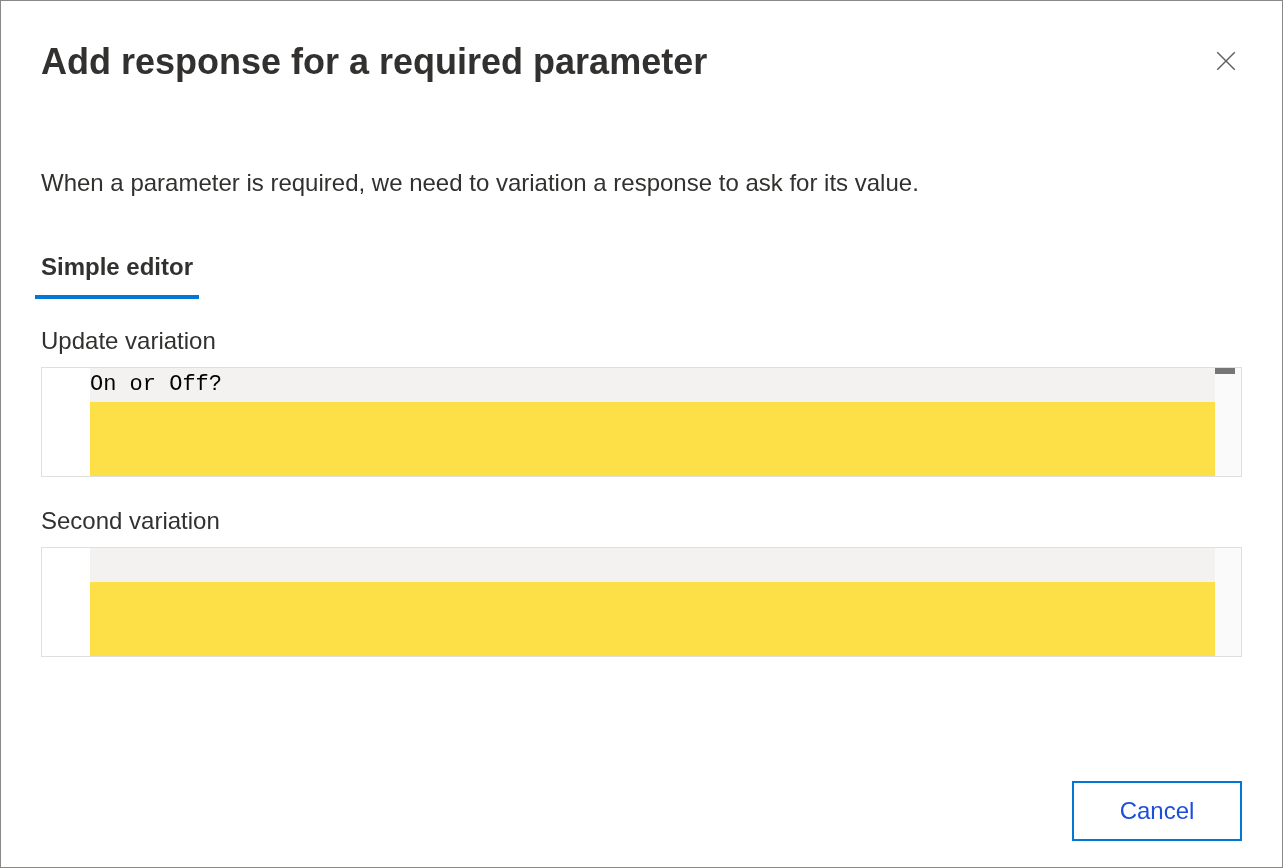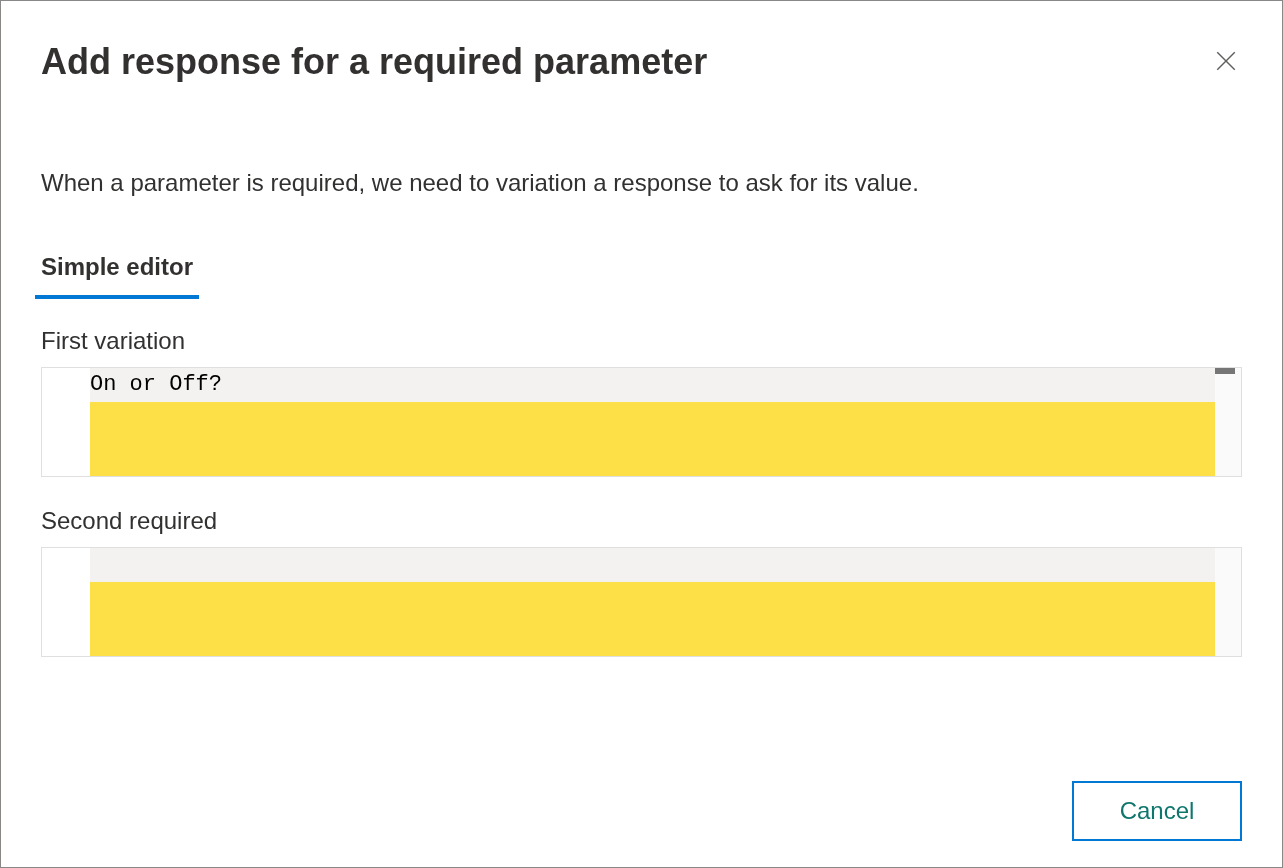--- a/index.html
+++ b/index.html
@@ -157,21 +157,21 @@
       font-size: 24px;
       padding: 14px 28px;
       min-width: 170px;
       border: none;
       cursor: pointer;
       font-family: inherit;
     }
     .btn-secondary {
       background: #fff;
       border: 2px solid #0078d4;
-      color: #0f766e;
+      color: #1d4ed8;
     }
     .btn-primary {
       background: #0078d4;
       color: #fff;
     }
   </style>
 </head>
 <body>
 
 <div class="dialog">
@@ -185,33 +185,33 @@
     </button>
   </div>
 
   <p class="description">When a parameter is required, we need to variation a response to ask for its value.</p>
 
   <div class="tabs">
     <button class="tab active">Simple editor</button>
   </div>
 
   <div class="field-group">
-    <label class="field-label">First variation</label>
+    <label class="field-label">Update variation</label>
     <div class="editor-box">
       <div class="editor-gutter"></div>
       <div class="editor-line-bg"></div>
       <div class="editor-content">On or Off?</div>
       <div class="editor-scrollbar-track">
         <div class="editor-scrollbar-thumb"></div>
       </div>
     </div>
   </div>
 
   <div class="field-group">
-    <label class="field-label">Second required</label>
+    <label class="field-label">Second variation</label>
     <div class="editor-box">
       <div class="editor-gutter"></div>
       <div class="editor-line-bg"></div>
       <div class="editor-content"></div>
       <div class="editor-scrollbar-track"></div>
     </div>
   </div>
 
   <div class="footer">
     <button class="btn btn-secondary">Cancel</button>

